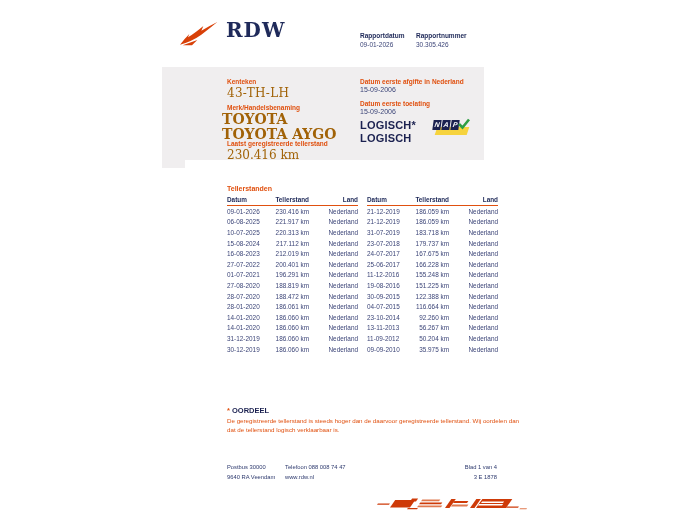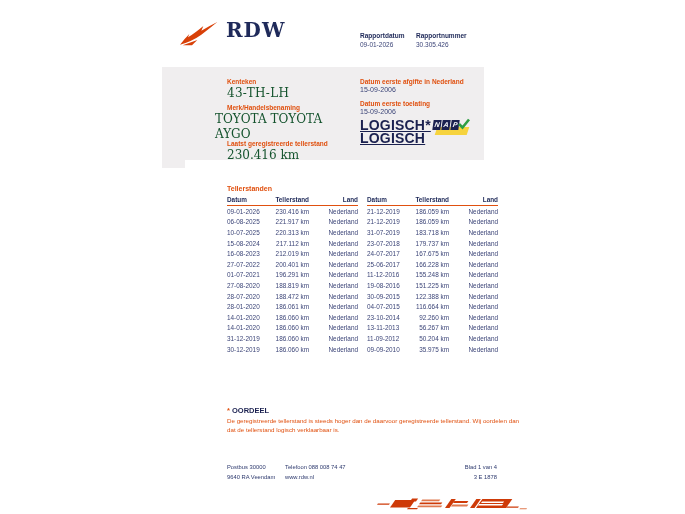--- a/index.html
+++ b/index.html
@@ -27,25 +27,25 @@
   
   .info-box {
     position:absolute; left:162px; top:67px; width:322px; height:93px;
     background:#f0eeef;
   }
   .info-box::after {
     content:""; position:absolute; left:0; bottom:-8px; width:23px; height:8px;
     background:#f0eeef;
   }
   .f-label { position:absolute; font-size:6.5px; font-weight:bold; color:#e0500f; }
-  .f-serif { position:absolute; font-family:"DejaVu Serif", serif; color:#14532d; }
+  .f-serif { position:absolute; font-family:"DejaVu Serif", serif; color:#a16207; }
   .f-small { position:absolute; font-size:7px; color:#3c4578; }
   .oordeel {
-    position:absolute; left:198px; top:52px; font-size:14px; font-weight:800;
-    color:#1b2150; line-height:13px; letter-spacing:0.2px;text-decoration:underline;
+    position:absolute; left:198px; top:52px; font-size:11px; font-weight:800;
+    color:#1b2150; line-height:13px; letter-spacing:0.2px;
   }
   
   .nap { position:absolute; left:271px; top:53px; width:40px; height:18px; }
   .nap .yellow {
     position:absolute; left:3px; top:7px; width:32px; height:8px;
     background:#f6d33e; transform:skewX(-18deg);
   }
   .nap .sq {
     position:absolute; top:0; width:8px; height:10px; background:#1b2150;
     transform:skewX(-8deg); color:#ffffff; font-size:7px; font-weight:bold;
@@ -98,21 +98,21 @@
   <div class="hdr-label" style="left:360px; top:32px;">Rapportdatum</div>
   <div class="hdr-value" style="left:360px; top:41px;">09-01-2026</div>
   <div class="hdr-label" style="left:416px; top:32px;">Rapportnummer</div>
   <div class="hdr-value" style="left:416px; top:41px;">30.305.426</div>
 
   <div class="info-box">
     <div class="f-label" style="left:65px; top:11px;">Kenteken</div>
     <div class="f-serif" style="left:65px; top:19px; font-size:12px; letter-spacing:0.3px;">43-TH-LH</div>
 
     <div class="f-label" style="left:65px; top:37px;">Merk/Handelsbenaming</div>
-    <div class="f-serif" style="left:53px; top:45px; width:118px; font-size:12px; line-height:15px;">TOYOTA TOYOTA AYGO</div>
+    <div class="f-serif" style="left:60px; top:45px; width:118px; font-size:14px; line-height:15px;font-weight:bold;">TOYOTA TOYOTA AYGO</div>
 
     <div class="f-label" style="left:65px; top:73px;">Laatst geregistreerde tellerstand</div>
     <div class="f-serif" style="left:65px; top:81px; font-size:12px;">230.416 km</div>
 
     <div class="f-label" style="left:198px; top:11px;">Datum eerste afgifte in Nederland</div>
     <div class="f-small" style="left:198px; top:19px;">15-09-2006</div>
 
     <div class="f-label" style="left:198px; top:33px;">Datum eerste toelating</div>
     <div class="f-small" style="left:198px; top:41px;">15-09-2006</div>
 

